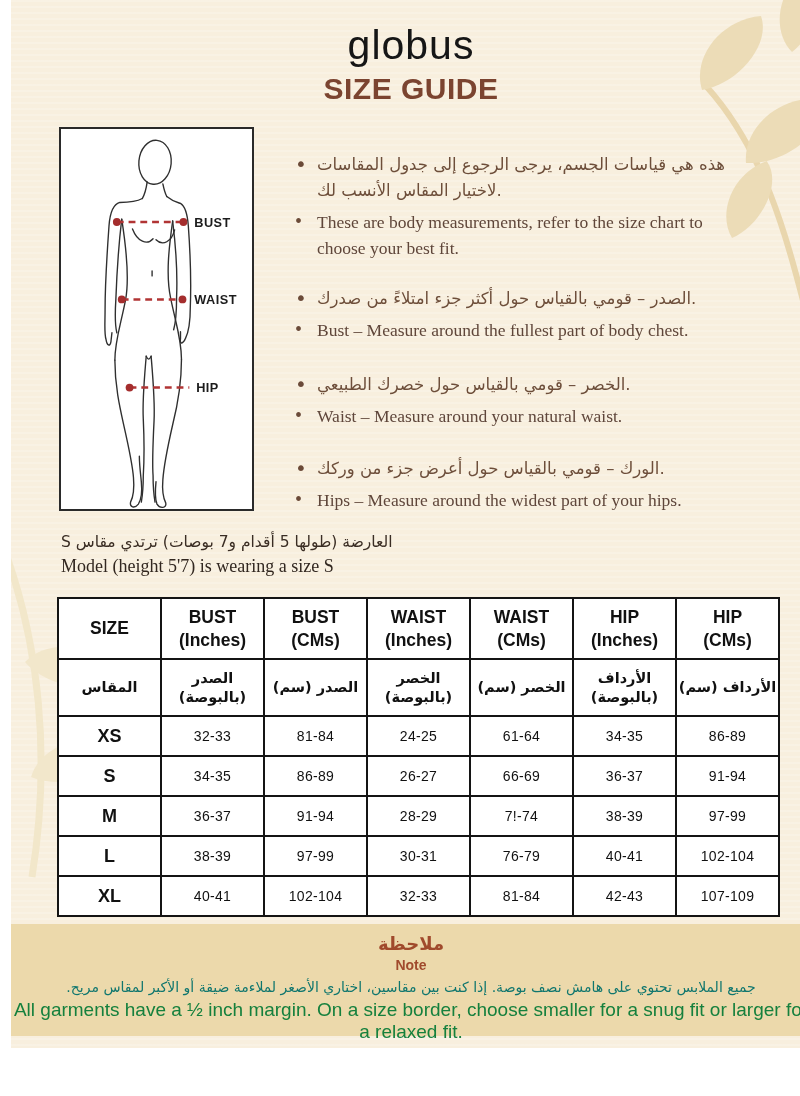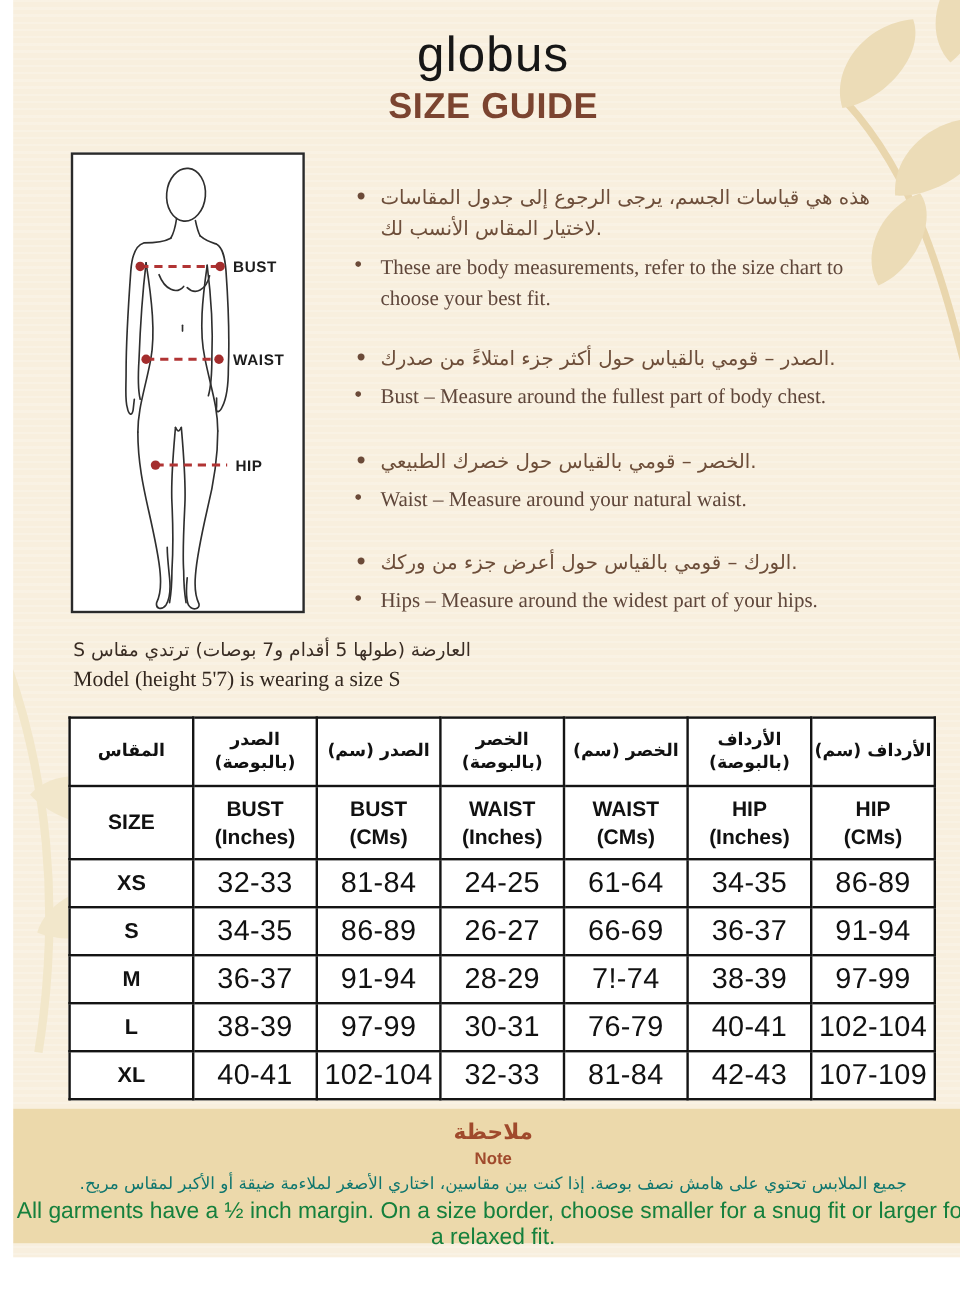--- a/index.html
+++ b/index.html
@@ -64,21 +64,21 @@
   }
   table.chart td{
     border:2px solid #141414;
     text-align:center;vertical-align:middle;
     width:101px;color:#111111;background:#fff;
     padding:0;
   }
   td.th-en{height:59px;font-weight:bold;font-size:17.5px;line-height:23px;white-space:pre-line;}
   td.th-ar{height:55px;font-weight:bold;font-size:14.5px;line-height:19px;white-space:pre-line;font-family:"DejaVu Sans",sans-serif;}
   td.size-cell{font-weight:bold;font-size:18px;height:38px;}
-  td.val{font-size:24px;height:38px;letter-spacing:.3px;}
+  td.val{font-size:14px;height:38px;letter-spacing:.3px;}
 
   .note{
     position:absolute;left:0;top:924px;width:800px;height:112px;
     background:#ecd9ab;text-align:center;
   }
   .note-title-ar{margin-top:9px;font-family:"DejaVu Sans",sans-serif;font-weight:bold;font-size:18px;color:#a04a2c;}
   .note-title-en{margin-top:3px;font-weight:bold;font-size:14px;color:#a04a2c;}
   .note-body-ar{margin-top:6px;font-family:"DejaVu Sans",sans-serif;font-size:14px;color:#0f766e;}
   .note-body-en{margin-top:4px;font-size:19px;color:#15803d;}
 </style>
@@ -163,47 +163,47 @@
   </div>
 
   <div class="model">
     <div class="model-ar" dir="rtl">العارضة (طولها 5 أقدام و7 بوصات) ترتدي مقاس S</div>
     <div class="model-en">Model (height 5'7) is wearing a size S</div>
   </div>
 
   <table class="chart">
     <tbody>
       <tr>
-        <td class="th-ar" dir="rtl">المقاس</td>
-        <td class="th-ar" dir="rtl">الصدر
-(بالبوصة)</td>
-        <td class="th-ar" dir="rtl">الصدر (سم)</td>
-        <td class="th-ar" dir="rtl">الخصر
-(بالبوصة)</td>
-        <td class="th-ar" dir="rtl">الخصر (سم)</td>
-        <td class="th-ar" dir="rtl">الأرداف
-(بالبوصة)</td>
-        <td class="th-ar" dir="rtl">الأرداف (سم)</td>
-      </tr>
-      <tr>
         <td class="th-en">SIZE</td>
         <td class="th-en">BUST
 (Inches)</td>
         <td class="th-en">BUST
 (CMs)</td>
         <td class="th-en">WAIST
 (Inches)</td>
         <td class="th-en">WAIST
 (CMs)</td>
         <td class="th-en">HIP
 (Inches)</td>
         <td class="th-en">HIP
 (CMs)</td>
       </tr>
       <tr>
+        <td class="th-ar" dir="rtl">المقاس</td>
+        <td class="th-ar" dir="rtl">الصدر
+(بالبوصة)</td>
+        <td class="th-ar" dir="rtl">الصدر (سم)</td>
+        <td class="th-ar" dir="rtl">الخصر
+(بالبوصة)</td>
+        <td class="th-ar" dir="rtl">الخصر (سم)</td>
+        <td class="th-ar" dir="rtl">الأرداف
+(بالبوصة)</td>
+        <td class="th-ar" dir="rtl">الأرداف (سم)</td>
+      </tr>
+      <tr>
         <td class="size-cell">XS</td>
         <td class="val">32-33</td>
         <td class="val">81-84</td>
         <td class="val">24-25</td>
         <td class="val">61-64</td>
         <td class="val">34-35</td>
         <td class="val">86-89</td>
       </tr>
       <tr>
         <td class="size-cell">S</td>

